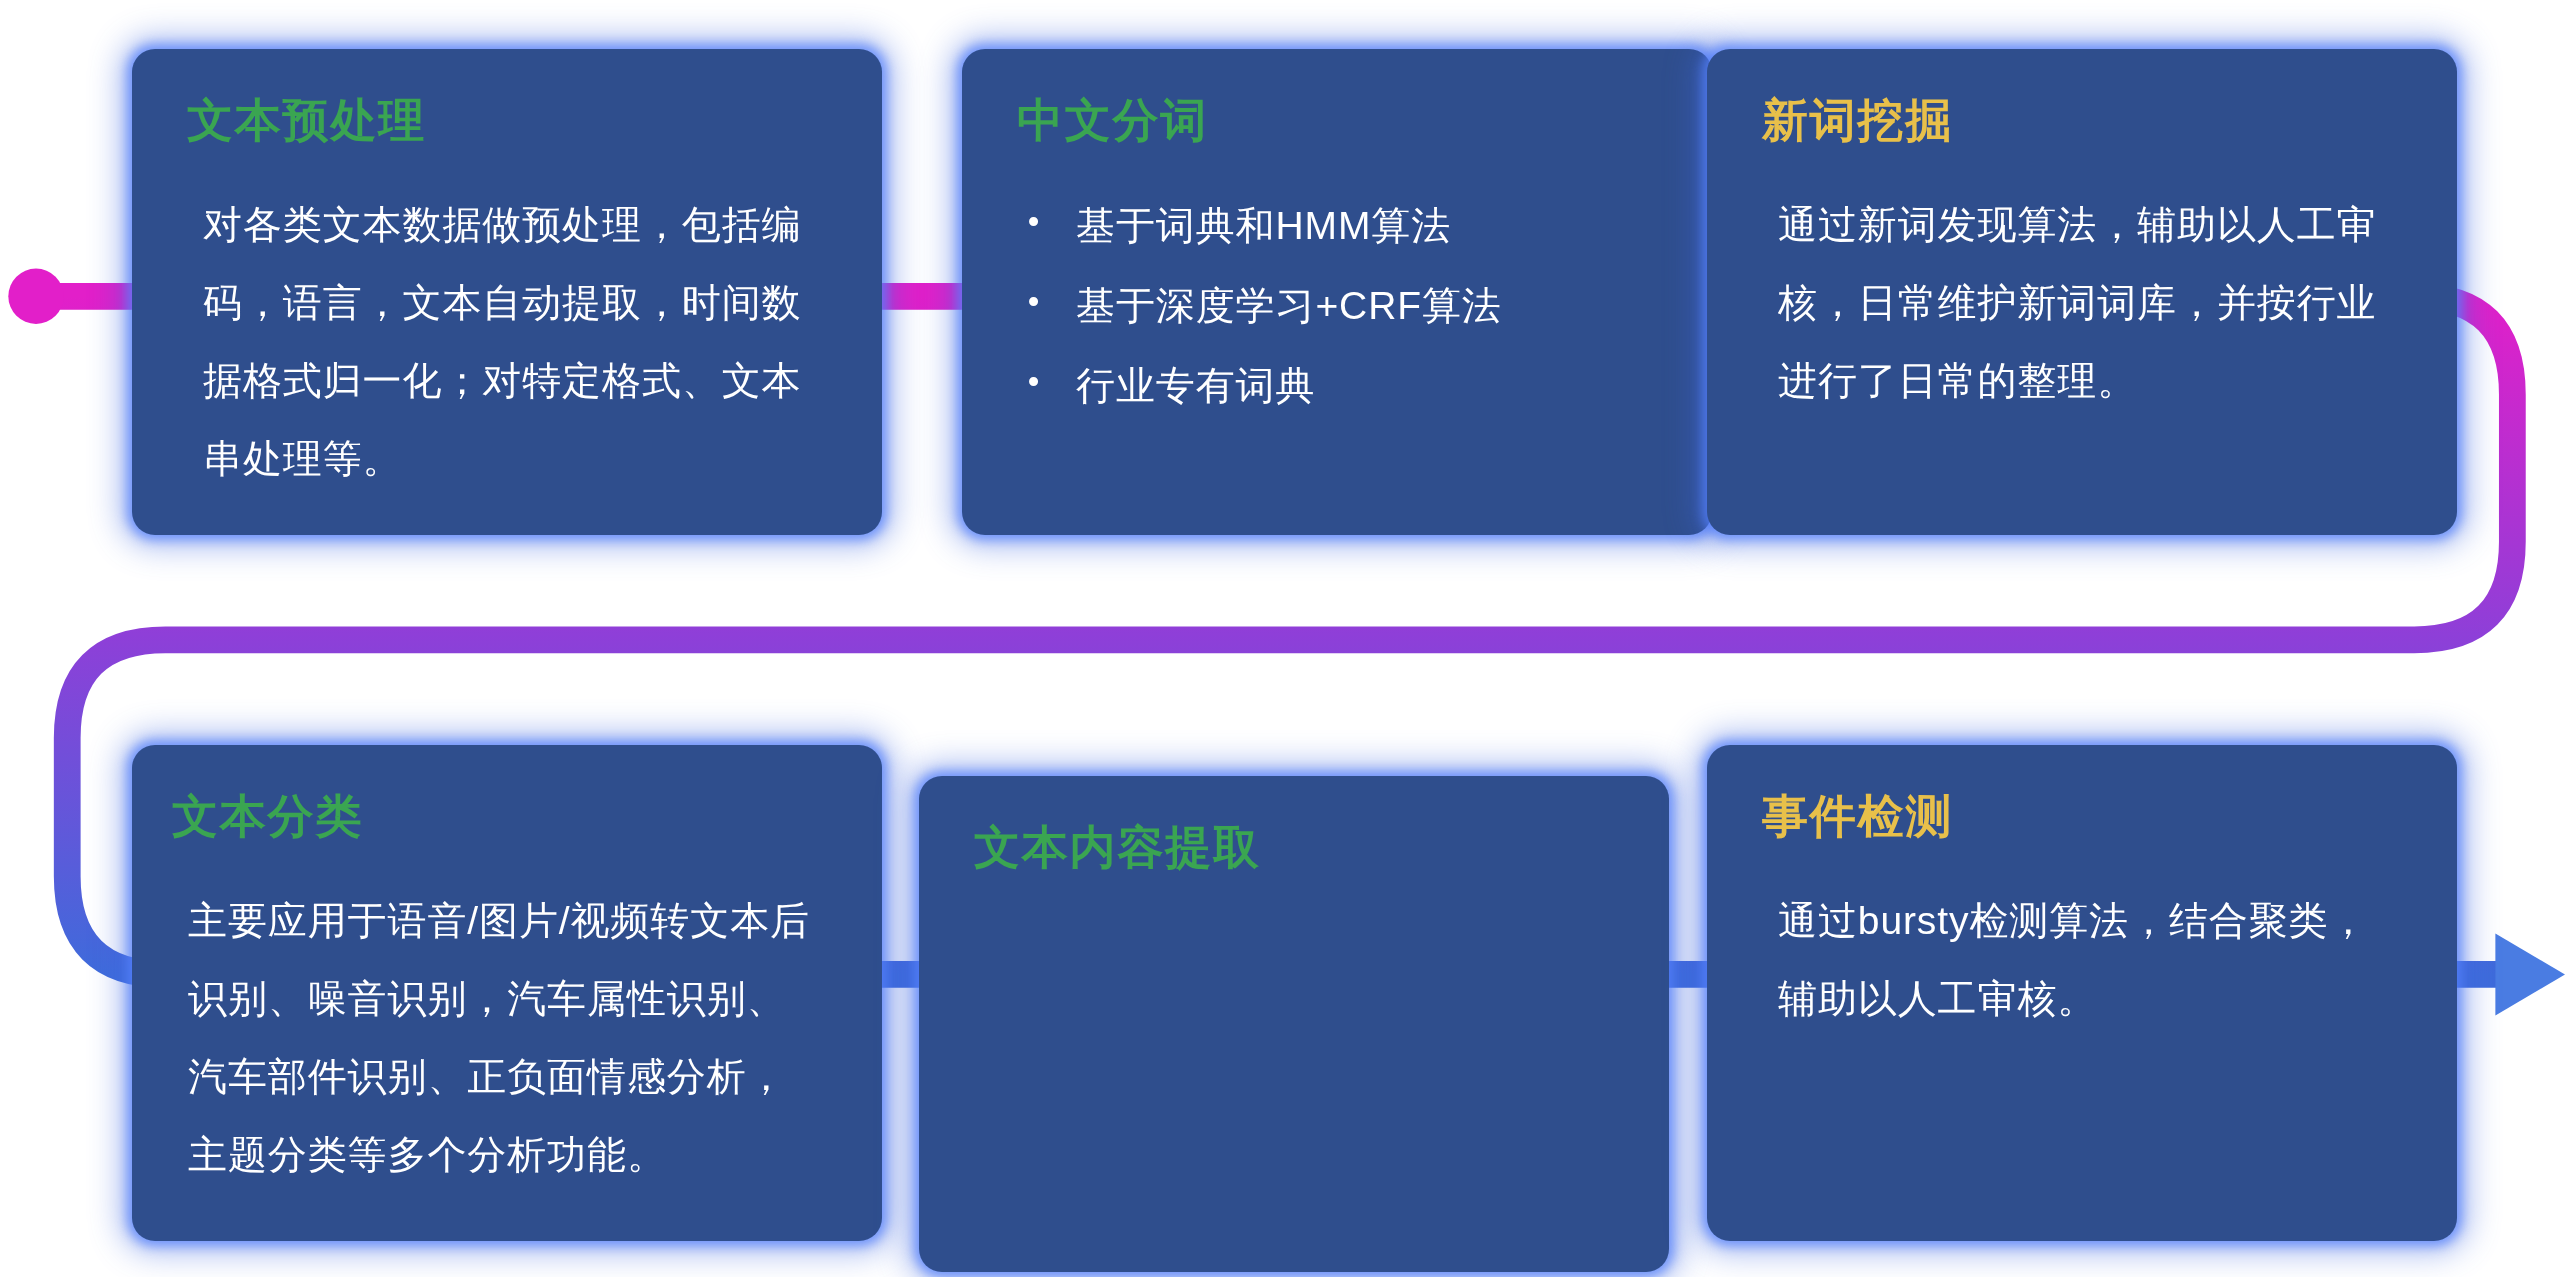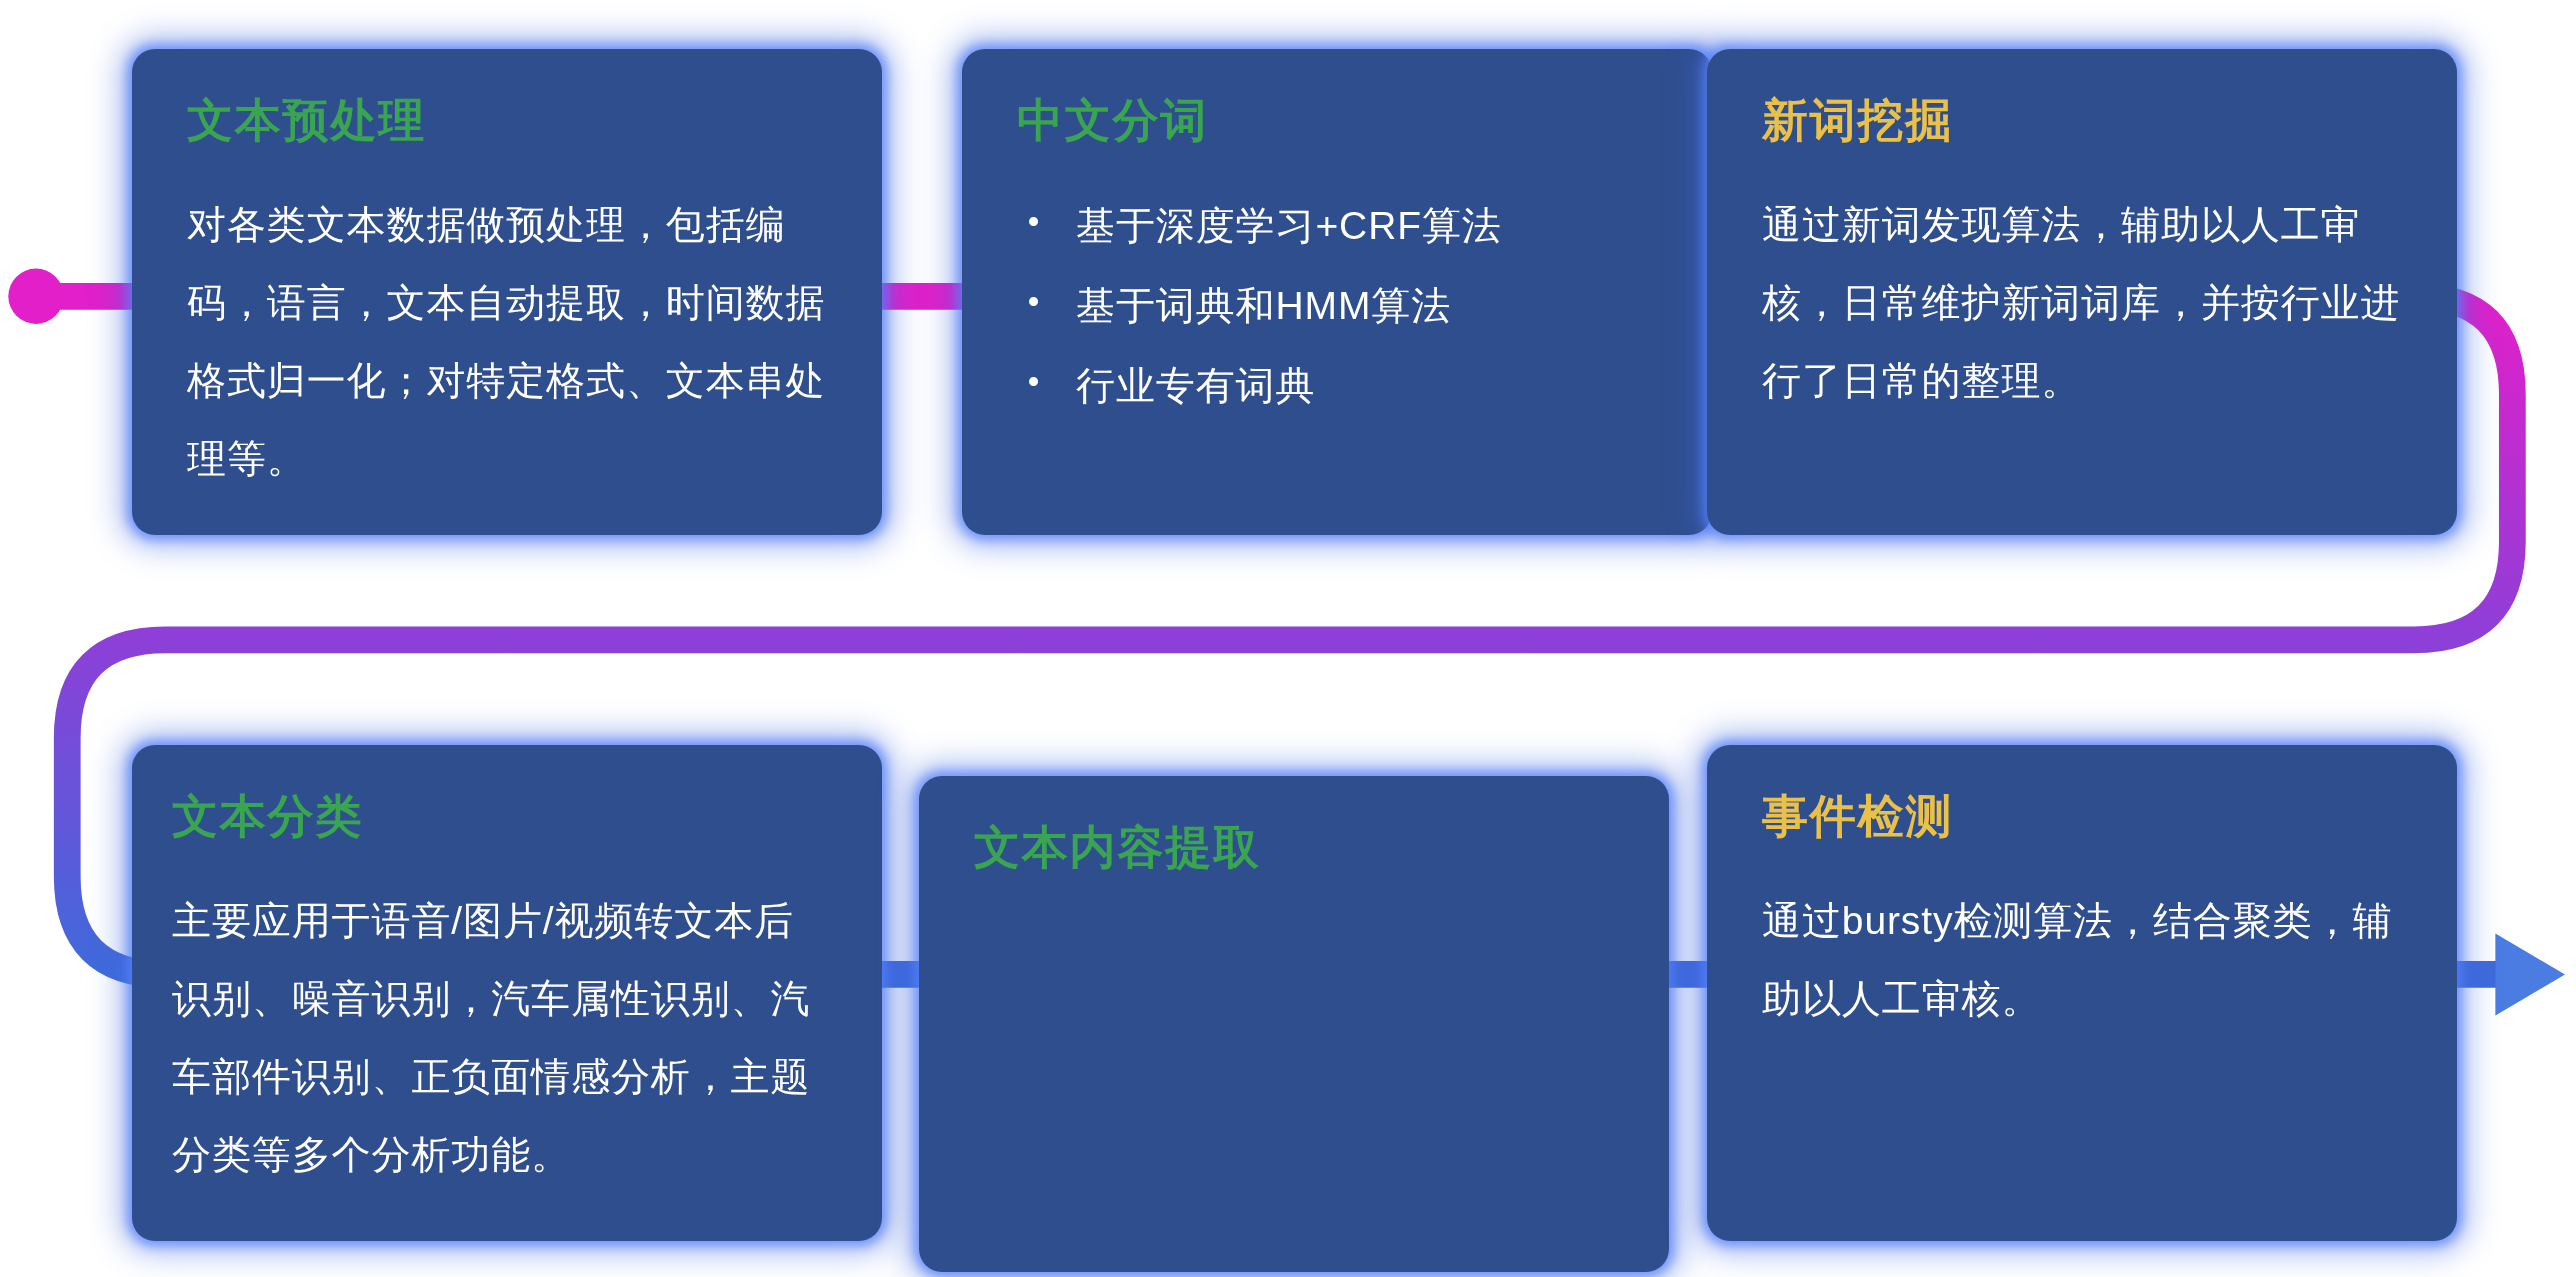--- a/index.html
+++ b/index.html
@@ -30,21 +30,21 @@
   }
   .card h2{
     margin:0 0 34px 0;
     font-size:46px;
     font-weight:bold;
     letter-spacing:1.8px;
   }
   .card h2.green{color:var(--green);}
   .card h2.yellow{color:var(--yellow);}
   .card p{
-    margin:0;
+    margin:16px;
     font-size:39px;
     line-height:2.0;
     color:#ffffff;
     letter-spacing:0.9px;
   }
   ul.bullets{
     list-style:none;margin:0;padding:0;
     font-size:39px;color:#ffffff;letter-spacing:0.9px;
   }
   ul.bullets li{
@@ -86,22 +86,22 @@
   </svg>
 
   <div class="card c1">
     <h2 class="green">文本预处理</h2>
     <p>对各类文本数据做预处理，包括编码，语言，文本自动提取，时间数据格式归一化；对特定格式、文本串处理等。</p>
   </div>
 
   <div class="card c2">
     <h2 class="green">中文分词</h2>
     <ul class="bullets">
+      <li>基于词典和HMM算法</li>
       <li>基于深度学习+CRF算法</li>
-      <li>基于词典和HMM算法</li>
       <li>行业专有词典</li>
     </ul>
   </div>
 
   <div class="card c3">
     <h2 class="yellow">新词挖掘</h2>
     <p>通过新词发现算法，辅助以人工审核，日常维护新词词库，并按行业进行了日常的整理。</p>
   </div>
 
   <div class="card c4">

